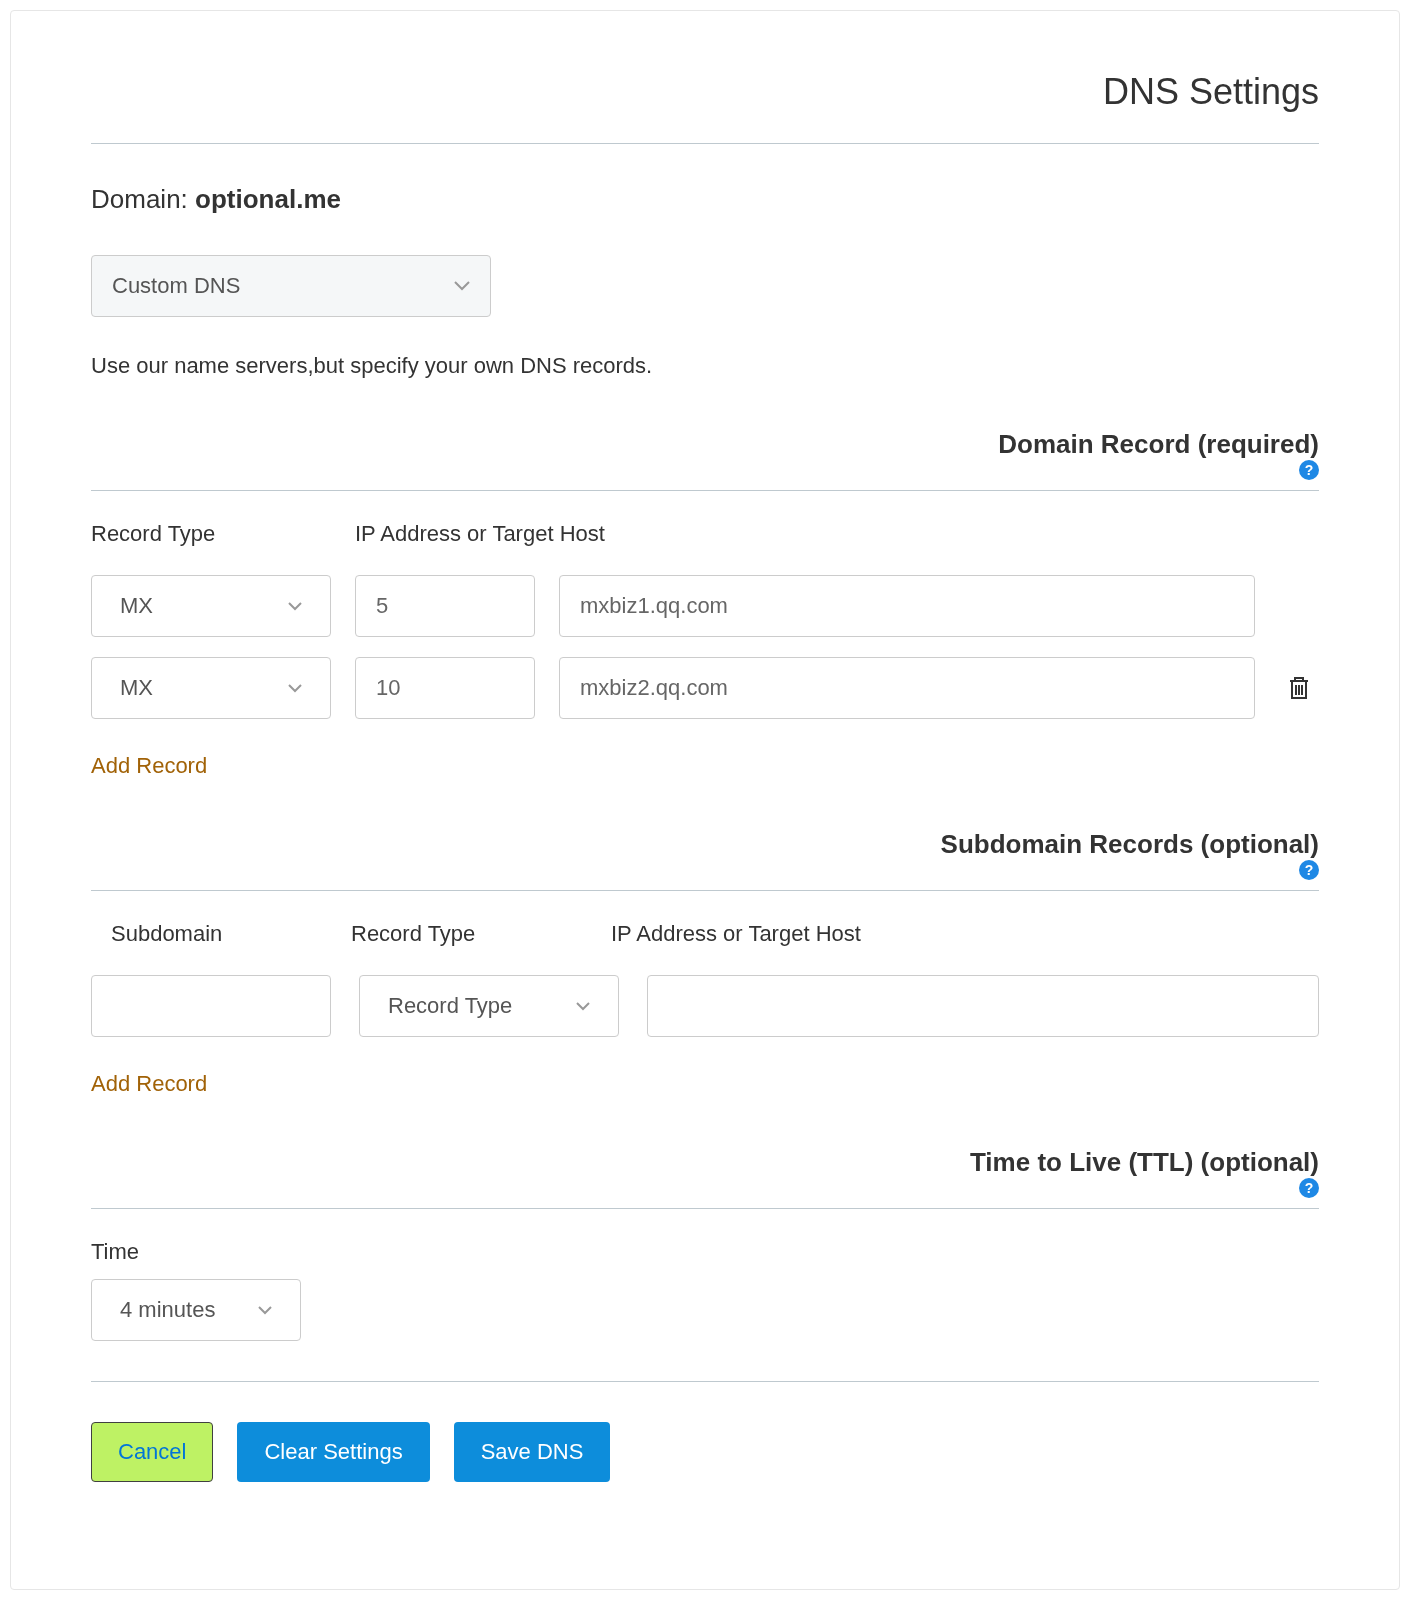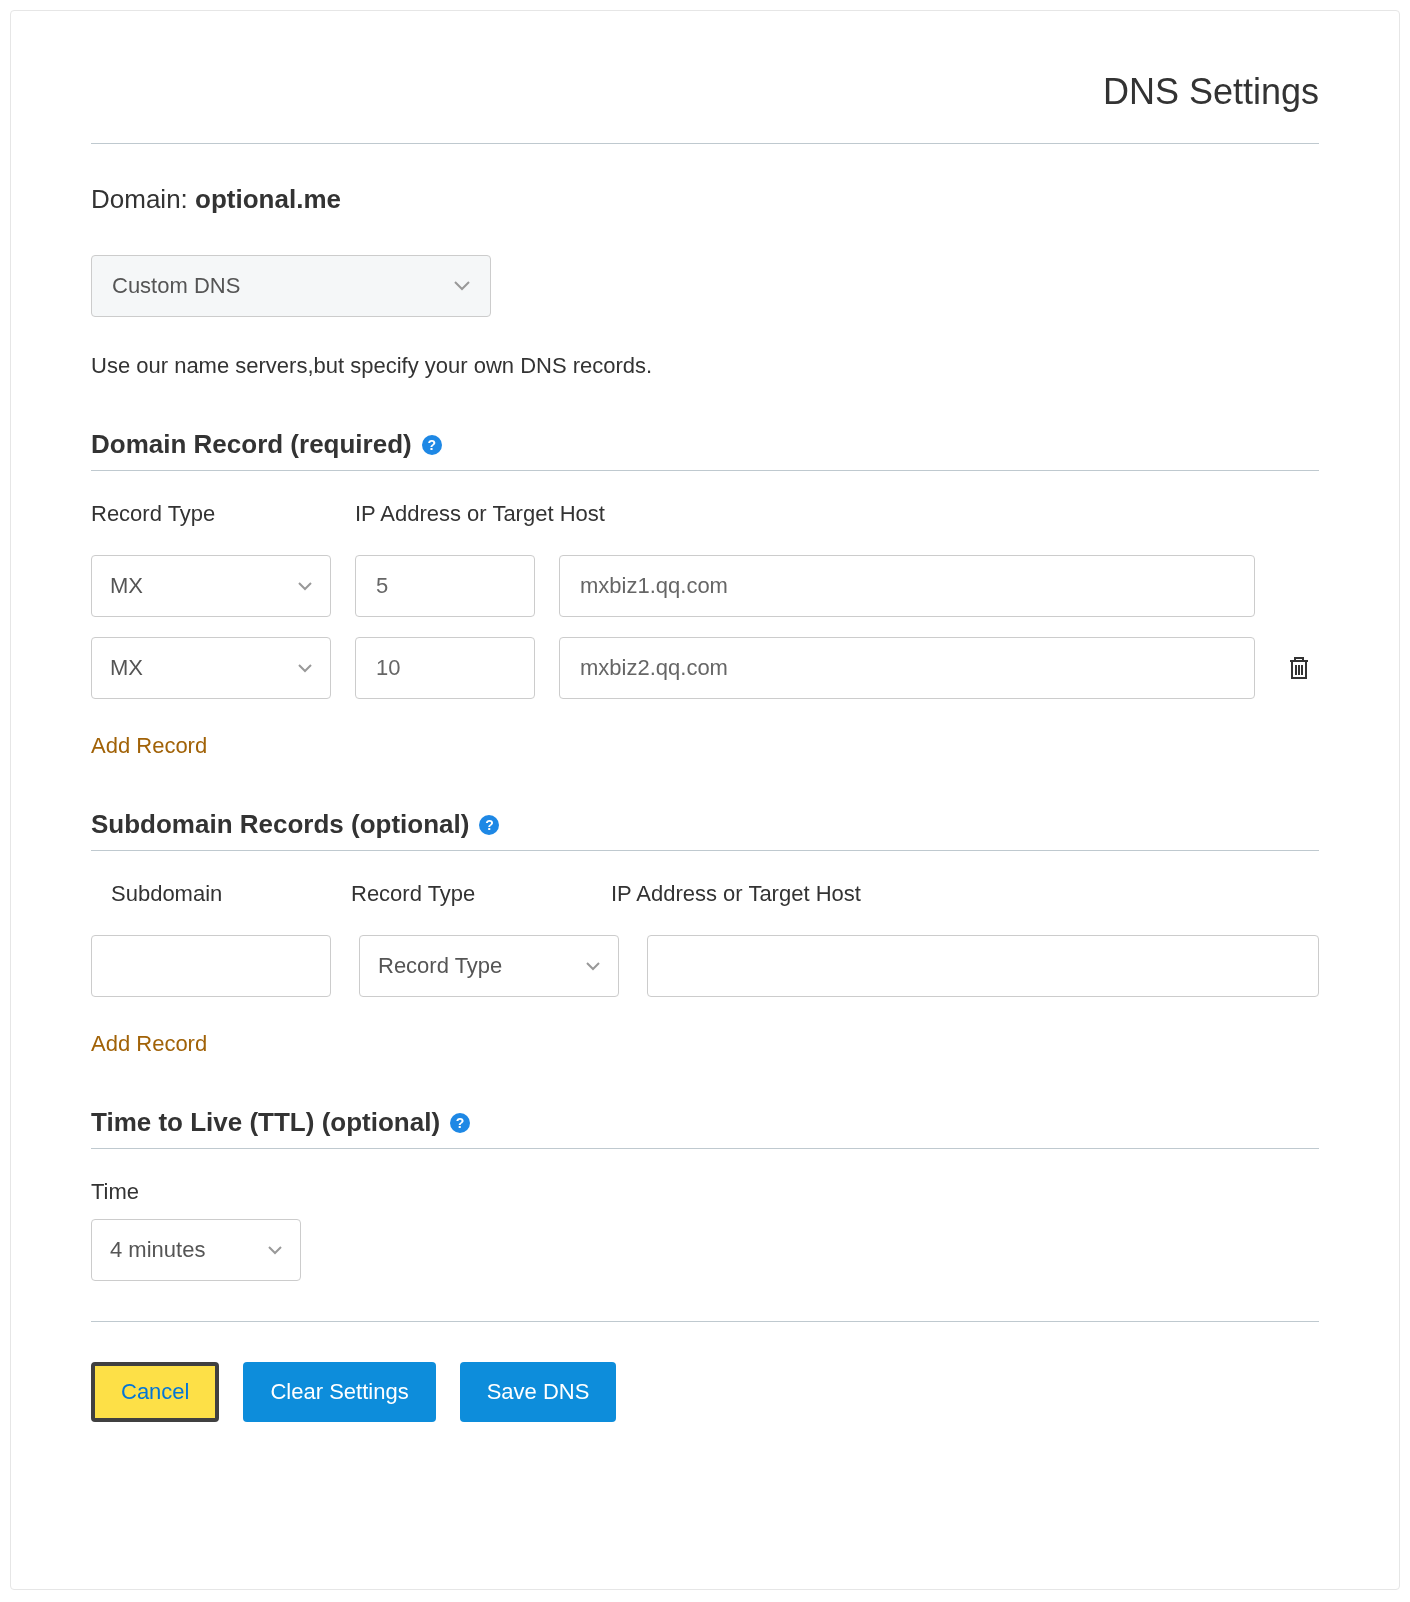--- a/index.html
+++ b/index.html
@@ -57,42 +57,43 @@
     cursor: pointer;
   }
   .select-like-sm {
     display: inline-flex;
     align-items: center;
     justify-content: space-between;
     border: 1px solid #ccc;
     border-radius: 4px;
     background: #fff;
     height: 62px;
-    padding: 0 18px;
+    padding: 0 28px;
     font-size: 22px;
     color: #555;
     cursor: pointer;
   }
   .chevron {
     flex-shrink: 0;
     margin-left: 18px;
   }
   .chevron svg { display: block; }
   .help-text {
     font-size: 22px;
     color: #333;
     margin: 36px 0 40px 0;
   }
   .section-heading {
     display: flex;
-    align-items: center;
+    align-items: flex-end;
     font-size: 26px;
     font-weight: 700;
     color: #333;
     margin: 50px 0 10px 0;
+    flex-direction: column;
   }
   .help-icon {
     width: 20px;
     height: 20px;
     border-radius: 50%;
     background: #1e88e5;
     color: #fff;
     font-size: 14px;
     font-weight: 700;
     display: inline-flex;
@@ -181,23 +182,23 @@
     align-items: center;
     justify-content: center;
     height: 60px;
     padding: 0 26px;
     font-size: 22px;
     border-radius: 4px;
     cursor: pointer;
     border: 1px solid transparent;
   }
   .btn-outline {
-    background: #fde047;
+    background: #bef264;
     color: #0275d8;
-    border: 4px solid #404040;
+    border: 1px solid #404040;
   }
   .btn-primary {
     background: #0d8ddb;
     color: #fff;
     margin-left: 6px;
   }
 </style>
 </head>
 <body>
 

